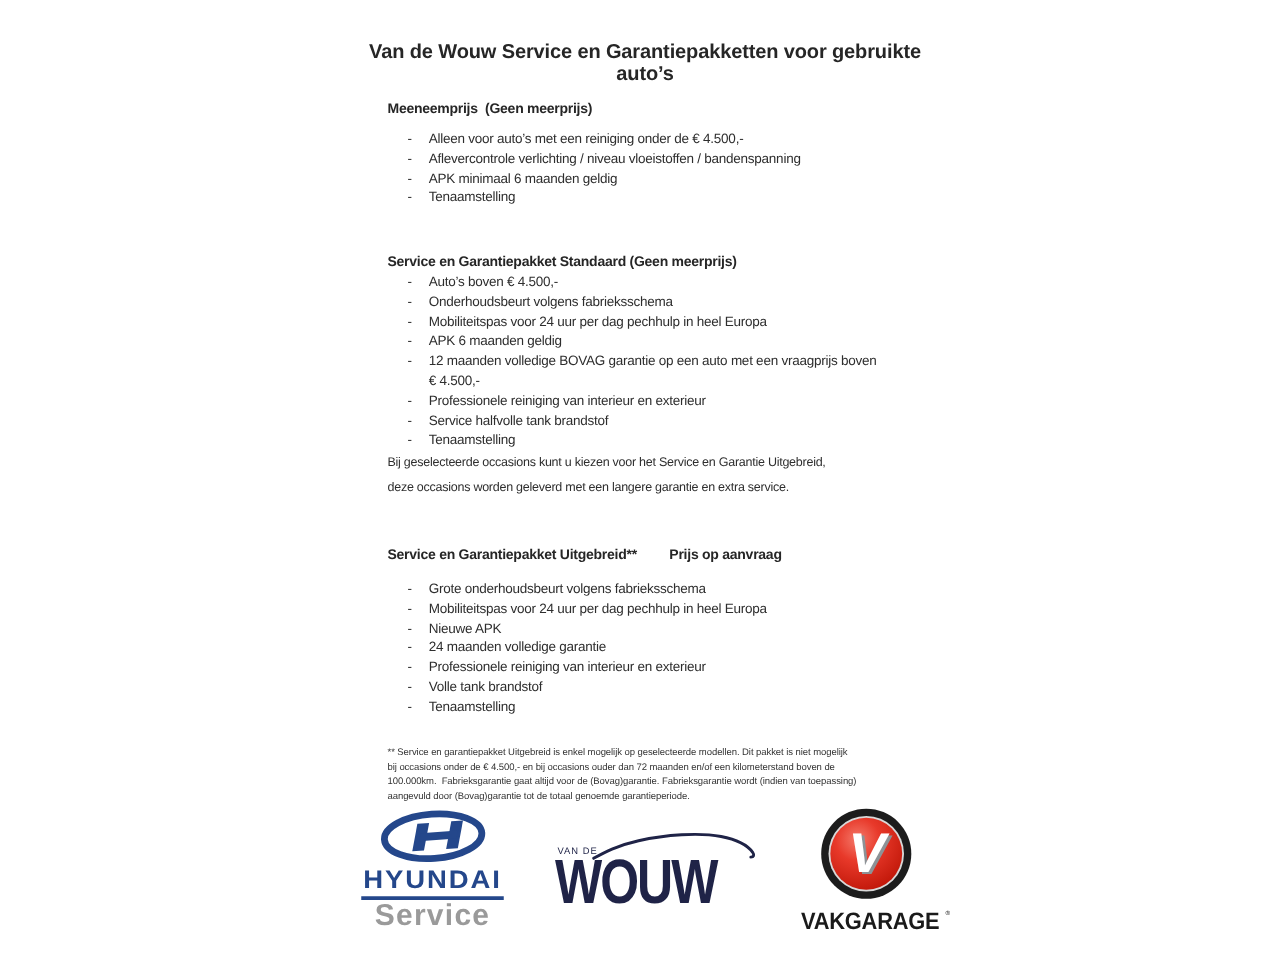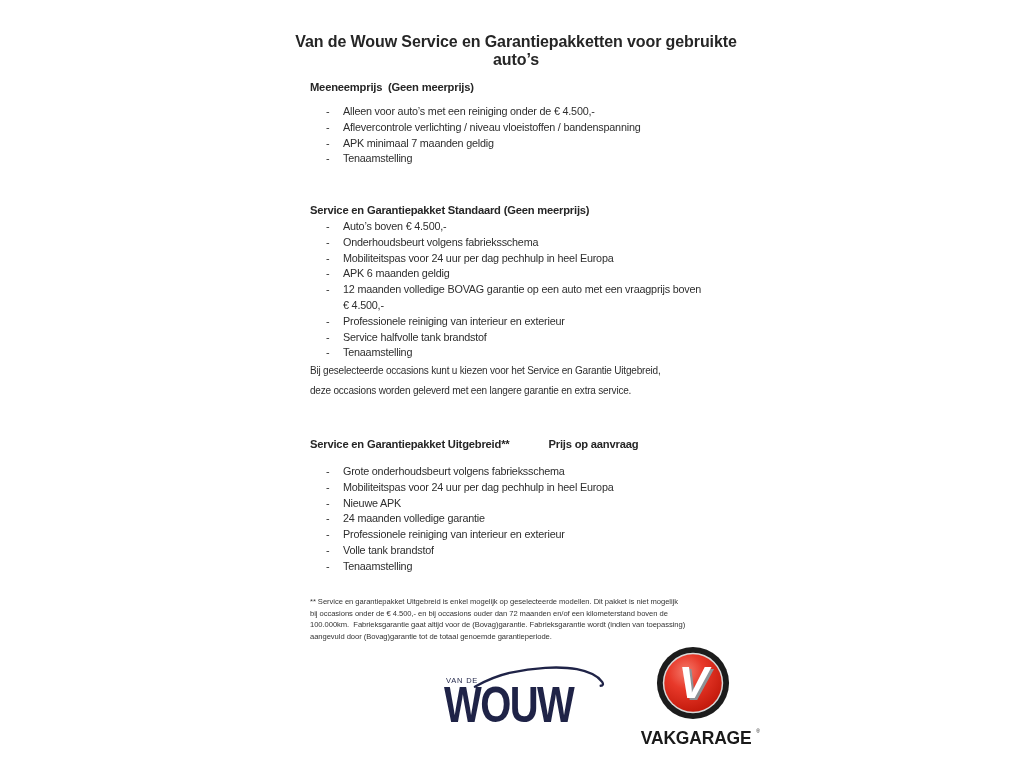--- a/index.html
+++ b/index.html
@@ -13,21 +13,21 @@
     font-size:16px; font-weight:bold; letter-spacing:-0.1px; color:#262626;
     white-space:pre-wrap;
   }
 
   .sec-heading {
     position:absolute; font-size:11.2px; font-weight:bold; letter-spacing:-0.2px;
     color:#262626; white-space:pre-wrap;
   }
   .h1 { left:310px; top:81px; }
   .h2 { left:310px; top:204px; }
-  .h3row { left:310px; top:438px; display:flex; gap:39px; position:absolute;
+  .h3row { left:310px; top:438px; display:flex; gap:26px; position:absolute;
            font-size:11.2px; font-weight:bold; letter-spacing:-0.2px; color:#262626; }
 
   ul.blist { position:absolute; left:326px; margin:0; padding:0; list-style:none; }
   .list1 { top:104px; }
   .list2 { top:219px; }
   .list3 { top:464px; }
   .li { display:flex; font-size:10.8px; letter-spacing:-0.2px; line-height:15.8px; color:#2e2e2e; }
   .dash { width:17px; flex:0 0 17px; }
   .li-text { white-space:pre-wrap; width:430px; }
 
@@ -78,21 +78,21 @@
     <li class="li">
         <span class="dash">-</span>
         <span class="li-text">Alleen voor auto’s met een reiniging onder de € 4.500,-</span>
       </li>
     <li class="li">
         <span class="dash">-</span>
         <span class="li-text">Aflevercontrole verlichting / niveau vloeistoffen / bandenspanning</span>
       </li>
     <li class="li">
         <span class="dash">-</span>
-        <span class="li-text">APK minimaal 7 maanden geldig</span>
+        <span class="li-text">APK minimaal 6 maanden geldig</span>
       </li>
     <li class="li">
         <span class="dash">-</span>
         <span class="li-text">Tenaamstelling</span>
       </li>
   </ul>
 
   <div class="sec-heading h2">Service en Garantiepakket Standaard (Geen meerprijs)</div>
   <ul class="blist list2">
     <li class="li">
@@ -166,20 +166,33 @@
         <span class="dash">-</span>
         <span class="li-text">Tenaamstelling</span>
       </li>
   </ul>
 
   <div class="footnote">** Service en garantiepakket Uitgebreid is enkel mogelijk op geselecteerde modellen. Dit pakket is niet mogelijk
 bij occasions onder de € 4.500,- en bij occasions ouder dan 72 maanden en/of een kilometerstand boven de
 100.000km.  Fabrieksgarantie gaat altijd voor de (Bovag)garantie. Fabrieksgarantie wordt (indien van toepassing)
 aangevuld door (Bovag)garantie tot de totaal genoemde garantieperiode.</div>
 
+  <div class="hyundai">
+    <svg class="hyundai-emblem" width="85" height="42" viewBox="0 0 86 42">
+      <g transform="rotate(-4 43 21)">
+        <ellipse cx="43" cy="21" rx="39.5" ry="18" fill="none" stroke="#24478b" stroke-width="5.5"></ellipse>
+        <path d="M31 10 L40.5 10 L34.8 32 L25.3 32 Z" fill="#24478b"></path>
+        <path d="M58.5 10 L68 10 L62.3 32 L52.8 32 Z" fill="#24478b"></path>
+        <path d="M33 17.8 L63.5 17.8 L61.9 24.2 L31.4 24.2 Z" fill="#24478b"></path>
+      </g>
+    </svg>
+    <div class="hyundai-word">HYUNDAI</div>
+    <div class="hyundai-rule"></div>
+    <div class="hyundai-service">Service</div>
+  </div>
 
   <div class="wouw">
     <span class="wouw-vande">VAN DE</span>
     <svg class="wouw-car" width="134" height="28" viewBox="0 0 138 28">
       <path d="M3 25 C12 20 22 14.5 40 10.5 C62 5.5 90 3.5 108 7 C121 9.5 130 14.5 134 20 C135.5 22.2 135 24 132.5 24" fill="none" stroke="#1f2347" stroke-width="2.4" stroke-linecap="round"></path>
     </svg>
     <div class="wouw-word">WOUW</div>
   </div>
 
   <div class="vakgarage">

